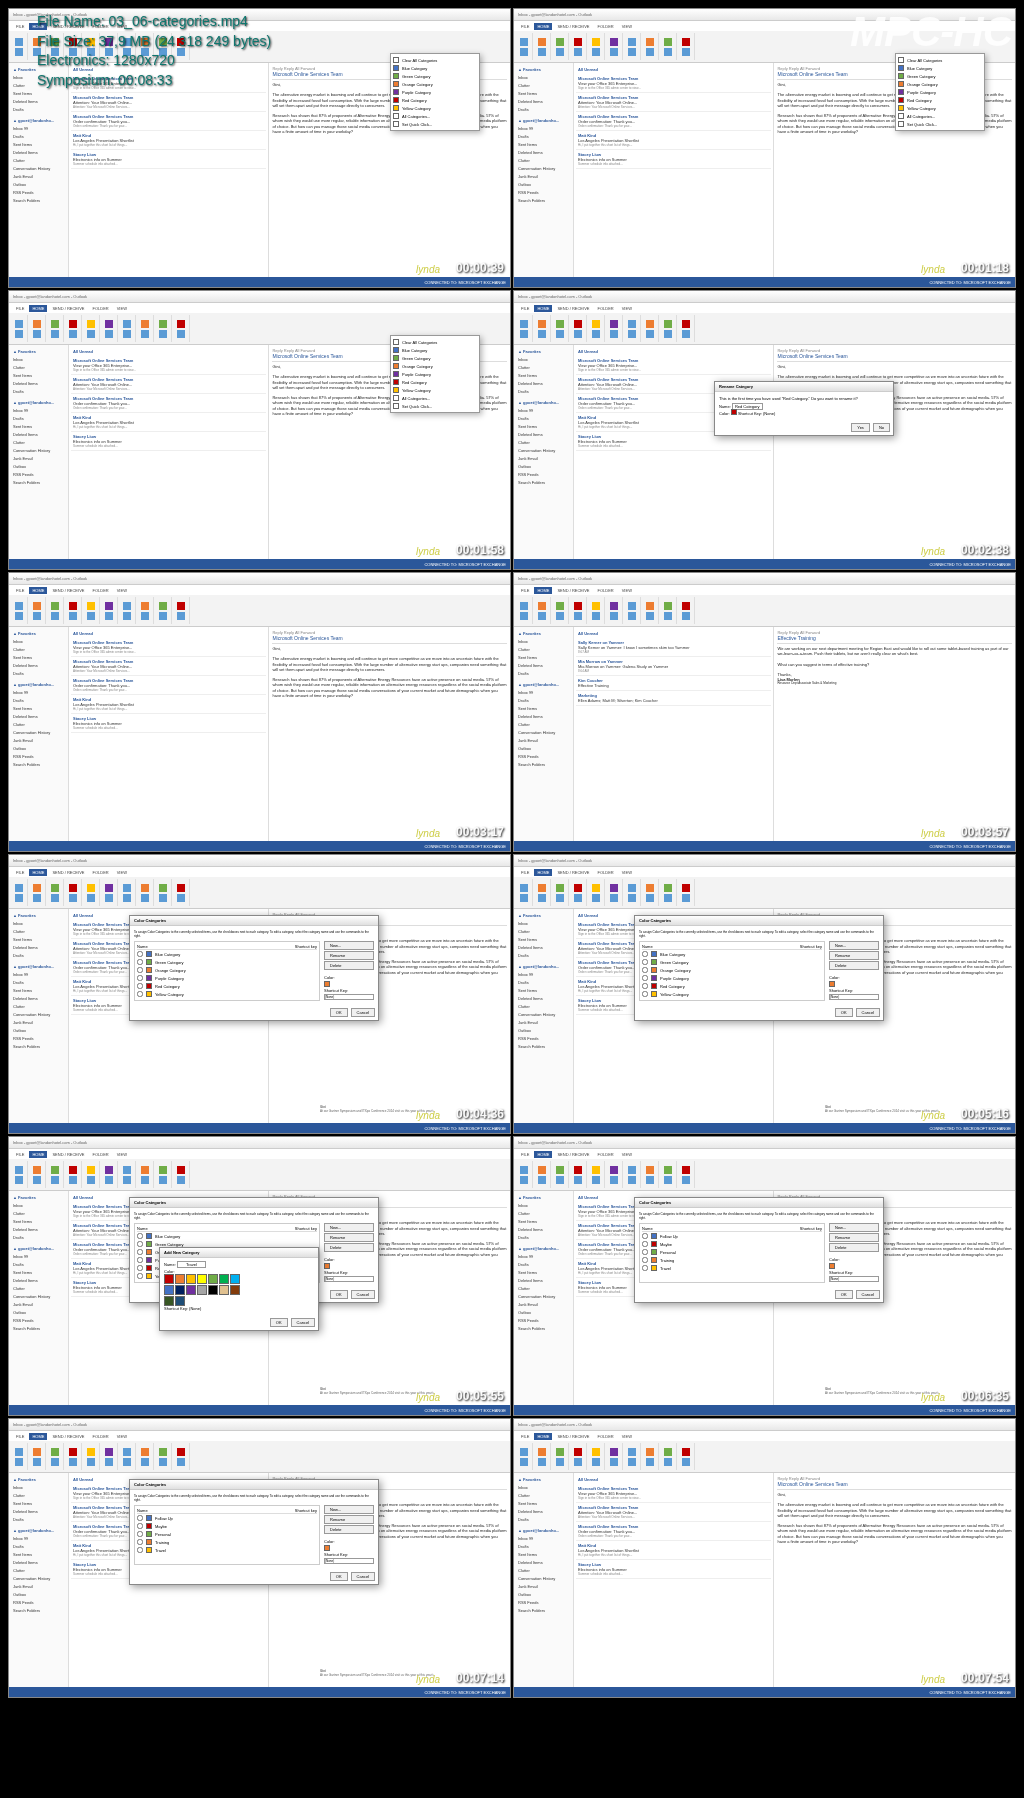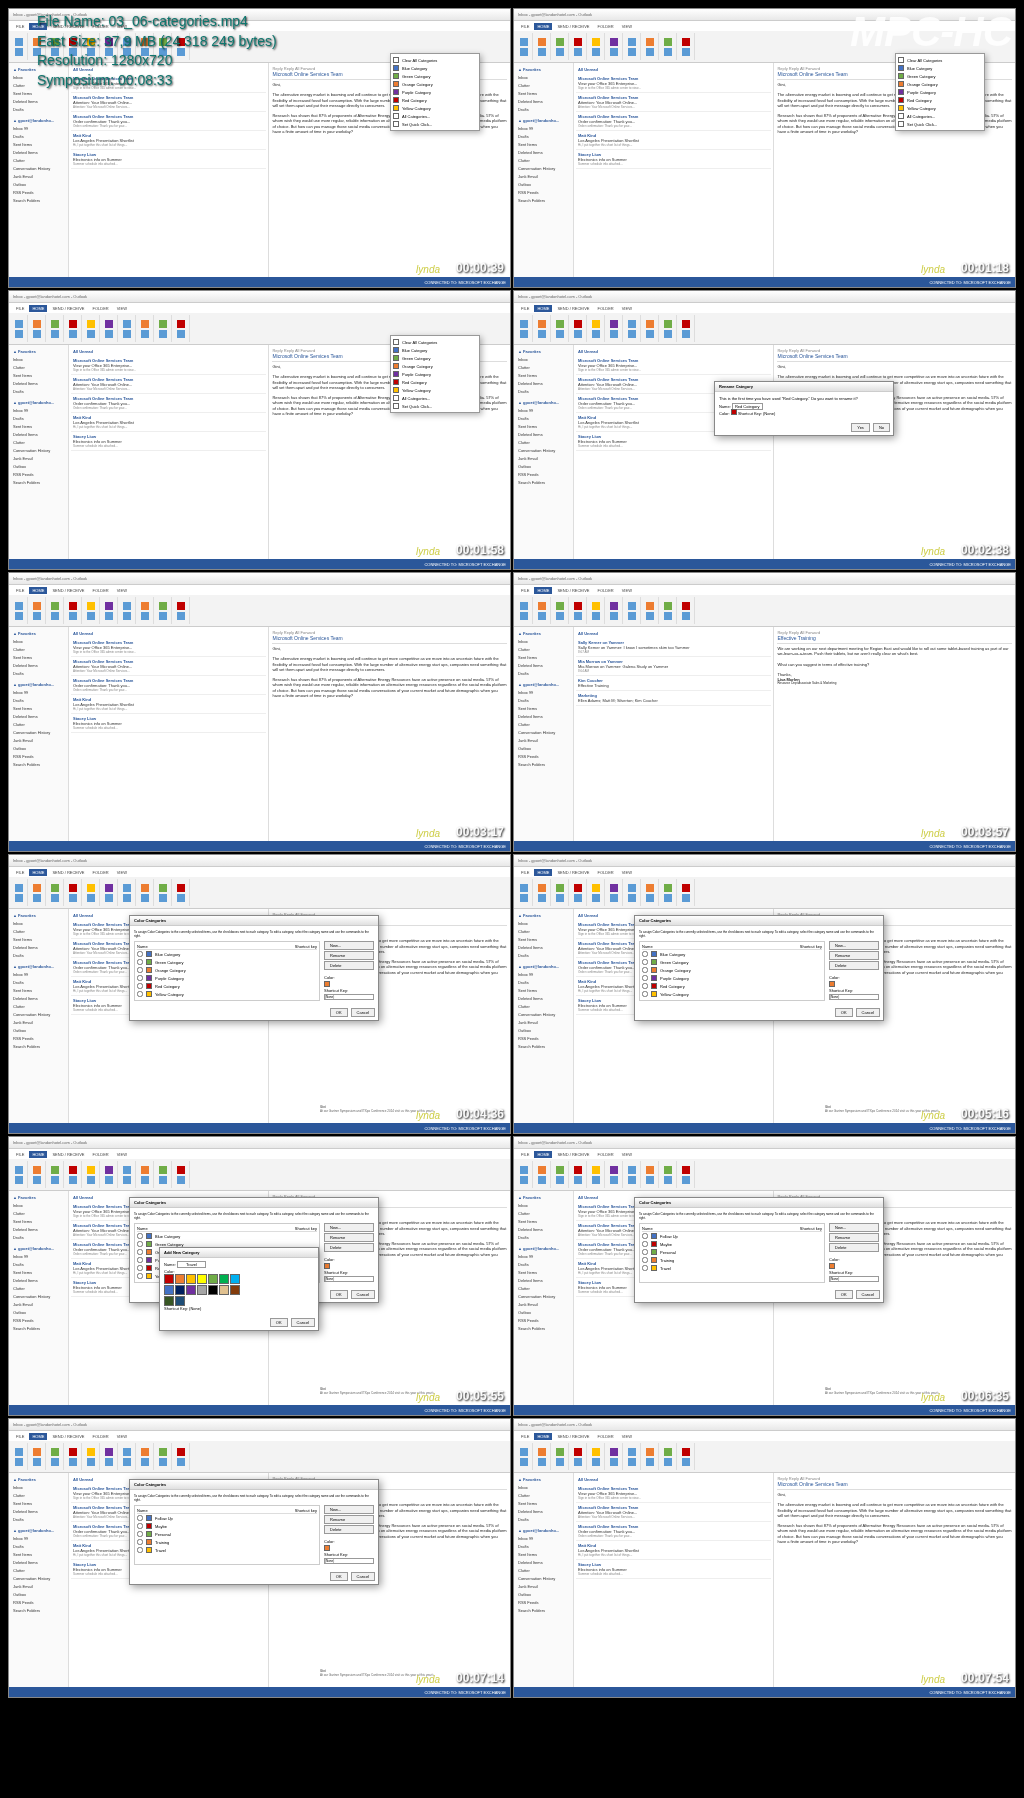--- a/index.html
+++ b/index.html
@@ -45,22 +45,22 @@
 .dlg-btn { border: 1px solid #999; background: #f0f0f0; padding: 1px 5px; font-size: 4px; }
 .dropdown { position: absolute; background: #fff; border: 1px solid #999; box-shadow: 2px 2px 6px rgba(0,0,0,0.3); padding: 2px; font-size: 4px; z-index: 25; }
 .mini-row { display: flex; gap: 1px; flex-wrap: wrap; }
 .color-cell { width: 10px; height: 10px; border: 1px solid #666; }
 </style>
 </head>
 <body>
 
 <div class="overlay-info">
   <div><span>File Name:</span> <span>03_06-categories.mp4</span></div>
-  <div><span>East Size:</span> <span>37,9 MB (24 318 249 bytes)</span></div>
-  <div><span>Resolution:</span> <span>1280x720</span></div>
+  <div><span>File Size:</span> <span>37,9 MB (24 318 249 bytes)</span></div>
+  <div><span>Electronics:</span> <span>1280x720</span></div>
   <div><span>Symposium:</span> <span>00:08:33</span></div>
 </div>
 <div class="watermark">MPC-HC</div>
 
 <div class="grid" id="grid">
     <div class="thumb">
     <div class="thumb-header">
         <span style="font-size:4px;color:#666">Inbox - gpoet@landonhotel.com - Outlook</span>
       </div>
     <div class="ribbon-tabs">

